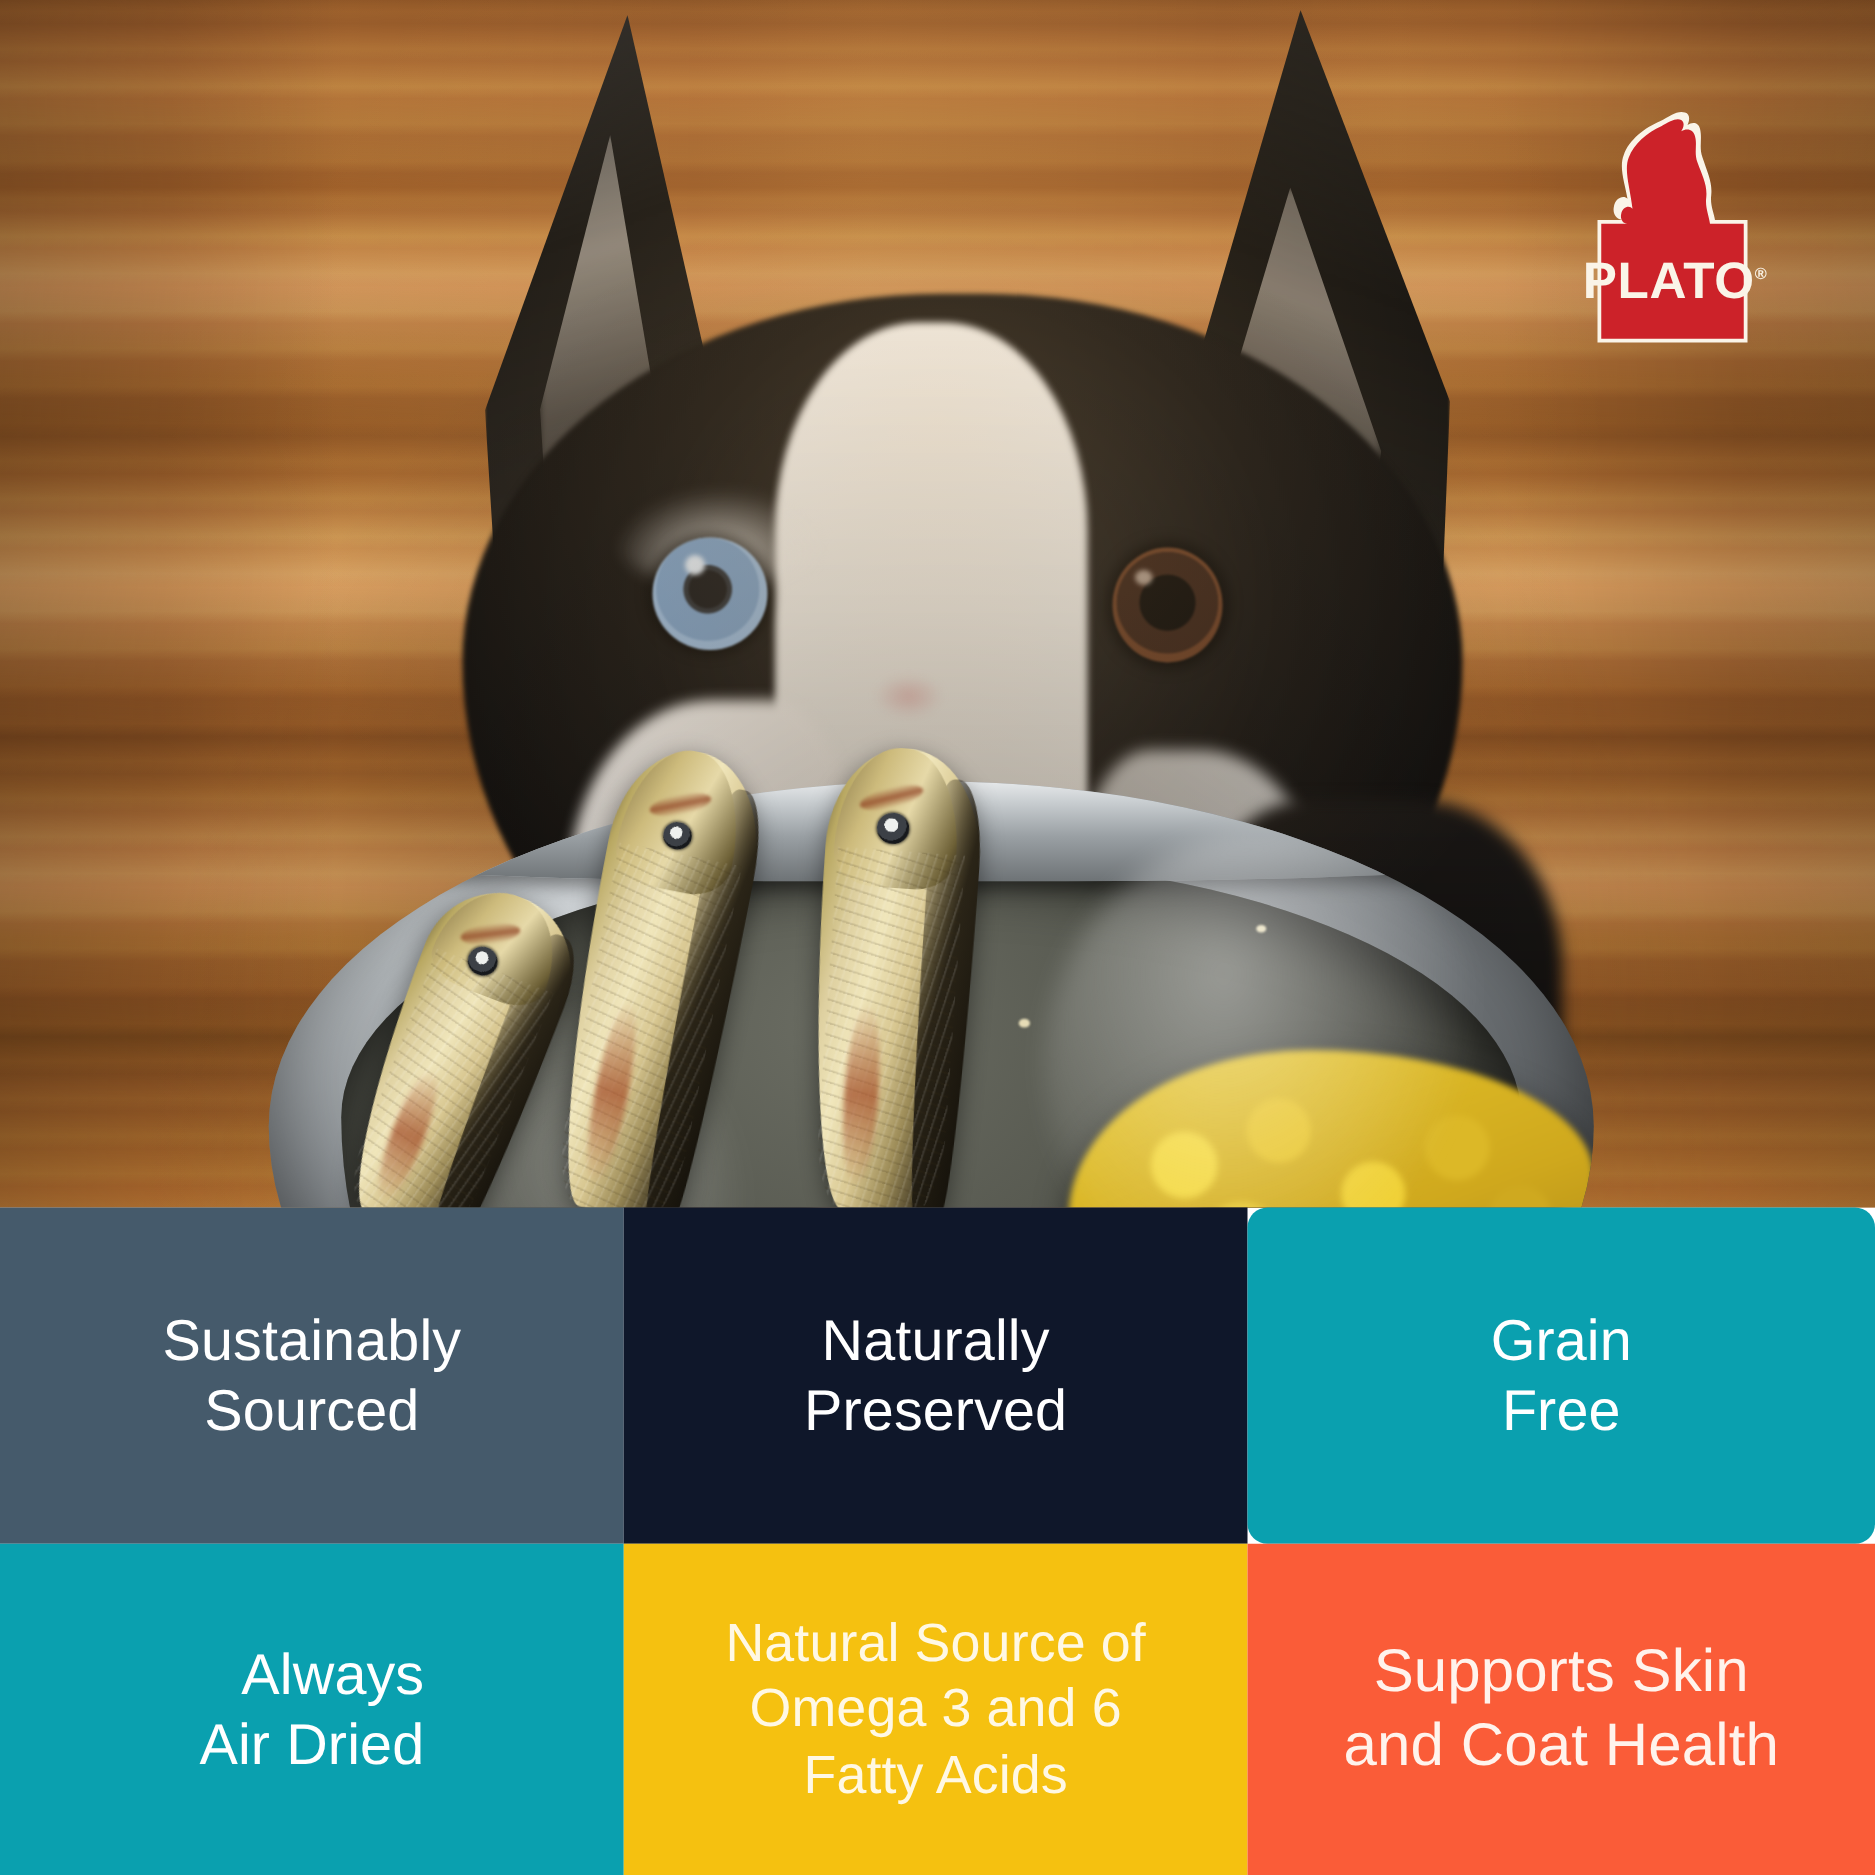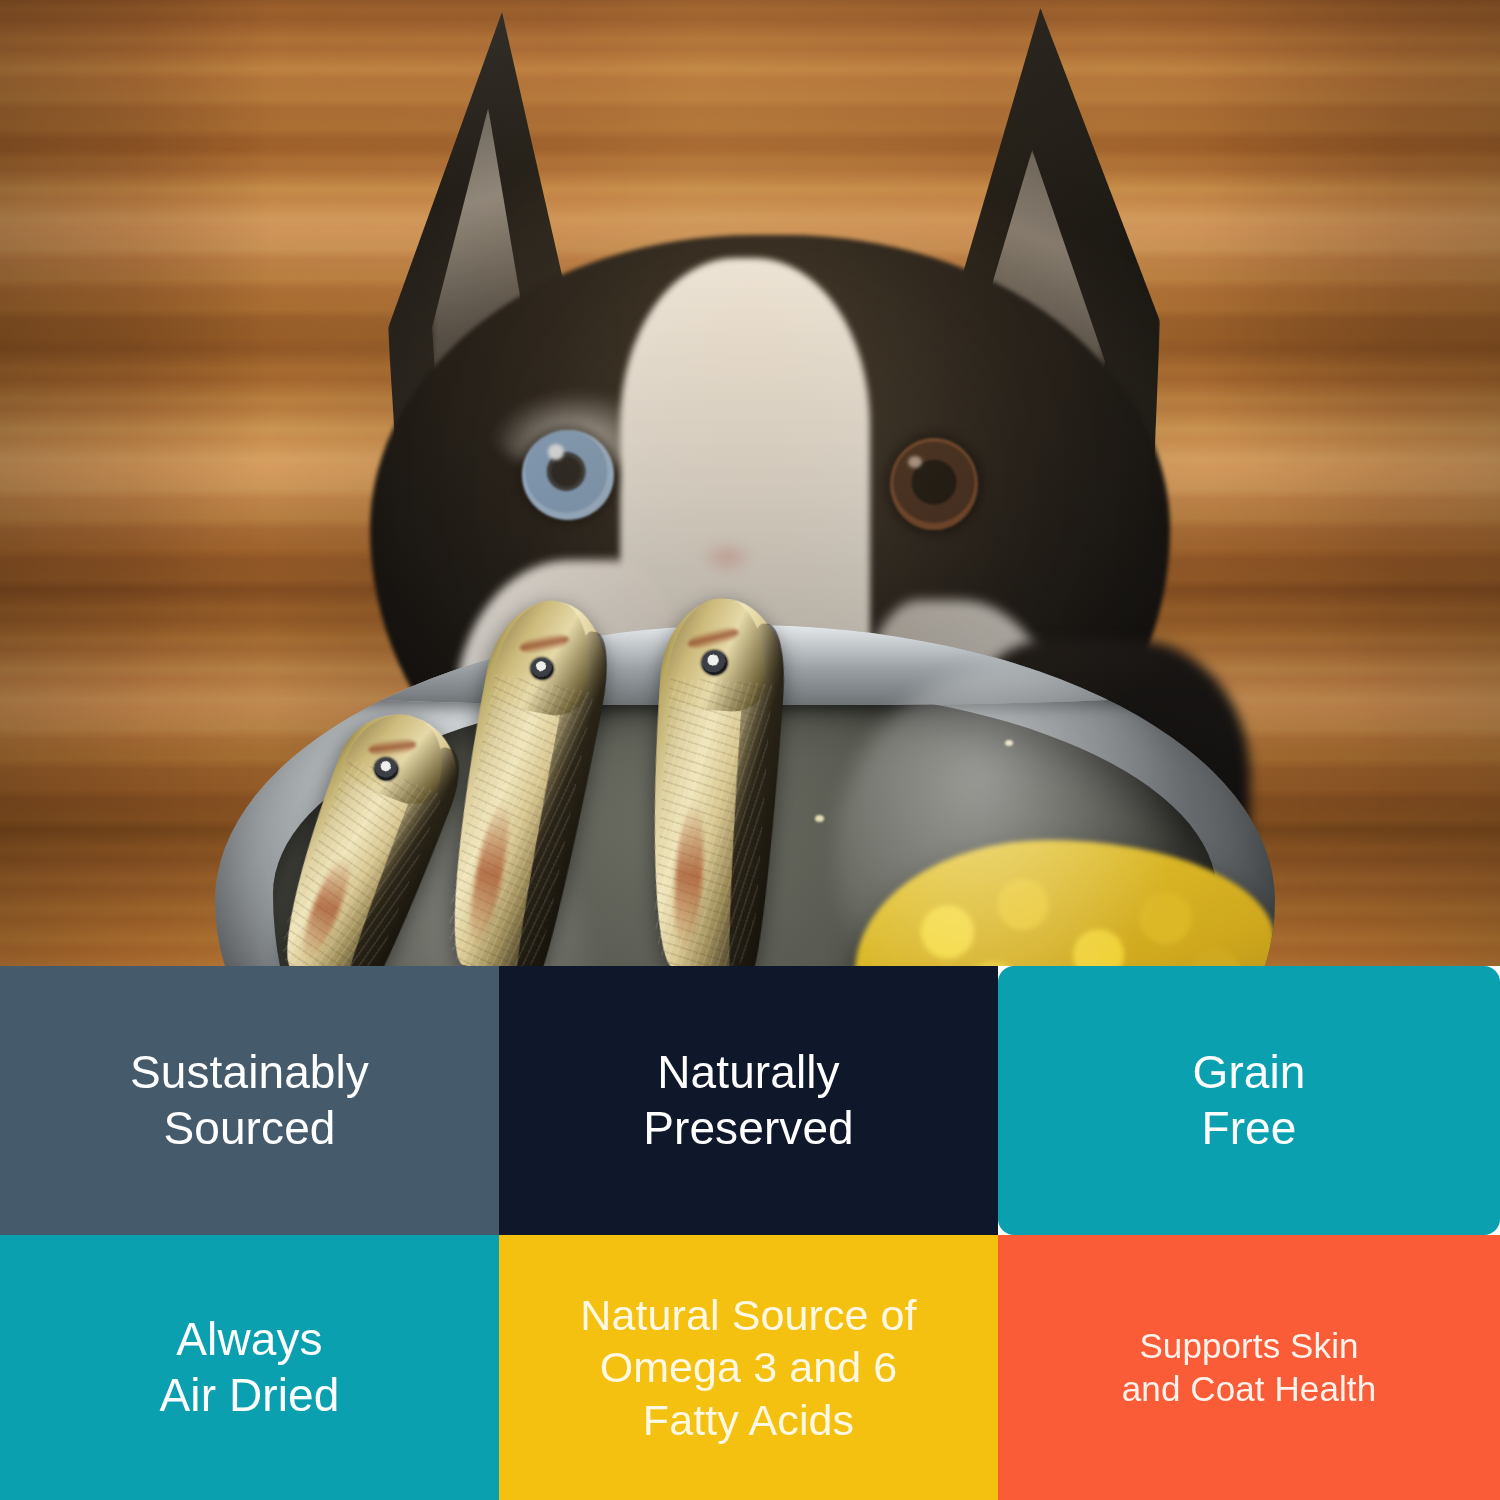--- a/index.html
+++ b/index.html
@@ -364,21 +364,21 @@
     padding: 16px 16px;
   }
   .tile-text {
     font-size: 46px;
     line-height: 1.21;
     font-weight: 400;
     letter-spacing: .1px;
     white-space: pre-line;
   }
   .tile-text.sm { font-size: 43px; }
-  .tile-text.lg { font-size: 35px; }
+  .tile-text.lg { font-size: 48px; }
 </style>
 </head>
 <body>
 
 <div id="page">
 
   <div class="photo">
     <div class="wood"></div>
     <div class="wood-streaks"></div>
 
@@ -441,37 +441,56 @@
     <div class="fish" style="left:640px; top:598px; width:122px; height:372px; transform: rotate(4deg);">
       <div class="fish-body"></div>
       <div class="fish-back"></div>
       <div class="fish-head"></div>
       <div class="fish-scales"></div>
       <div class="fish-eye" style="left:40px;top:52px;width:26px;height:25px;"></div>
       <div class="fish-gill" style="left:24px;top:32px;width:52px;height:16px;transform:rotate(-18deg);"></div>
       <div class="fish-belly-streak"></div>
     </div>
 
+    <div style="position:absolute; left:1266px; top:84px; width:148px; height:196px;">
+      <svg viewBox="0 0 148 196" width="148" height="196">
+
+        <path d="M33 92 C28 92 24 88 25 82 C26 74 33 72 36 75 C34 63 29 50 33 40
+                 C37 28 50 18 62 13 C70 9 76 4 82 6 C86 7 86 12 84 16
+                 C88 13 93 14 94 19 C96 27 93 34 96 42 C100 54 104 62 103 72
+                 C102 80 105 86 106 92 L132 92 L132 190 L12 190 L12 92 Z" fill="#FAF4E8"></path>
+
+        <path d="M36 95 C32 95 30 91 31 87 C32 81 38 80 40 83 C38 66 33 52 37 42
+                 C41 31 52 22 63 17 C70 13 75 10 79 12 C82 14 81 18 79 21
+                 C84 18 89 20 90 25 C92 32 89 38 92 46 C96 57 100 64 99 74
+                 C98 82 101 88 102 95 L129 95 L129 187 L15 187 L15 95 Z" fill="#CC2229"></path>
+      </svg>
+      <div style="position:absolute; left:0; top:120px; width:148px; text-align:center;
+                  font-family:'Liberation Sans', sans-serif; font-weight:700; font-size:41px;
+                  letter-spacing:0.5px; color:#FAF4E8; line-height:1;">
+        <span>PLATO</span><span style="font-size:13px; vertical-align:super;">®</span>
+      </div>
+    </div>
   </div>
 
   <div class="tiles">
     <div class="tile" style="background:#455A6B;">
       <span class="tile-text" style="color:#FFFFFF;">Sustainably
 Sourced</span>
     </div>
     <div class="tile" style="background:#0f172a;">
       <span class="tile-text" style="color:#FFFFFF;">Naturally
 Preserved</span>
     </div>
     <div class="tile" style="background:#0AA0AF;border-radius:16px;">
       <span class="tile-text" style="color:#FFFFFF;">Grain
 Free</span>
     </div>
     <div class="tile" style="background:#0AA0AF;">
-      <span class="tile-text" style="color:#FFFFFF;">Always
+      <span class="tile-text" style="color:#FFFFFF;text-align:right;">Always
 Air Dried</span>
     </div>
     <div class="tile" style="background:#F5C110;">
       <span class="tile-text sm" style="color:#FFF8E4;">Natural Source of
 Omega 3 and 6
 Fatty Acids</span>
     </div>
     <div class="tile" style="background:#FA5C38;">
       <span class="tile-text lg" style="color:#FFF3EC;">Supports Skin
 and Coat Health</span>

